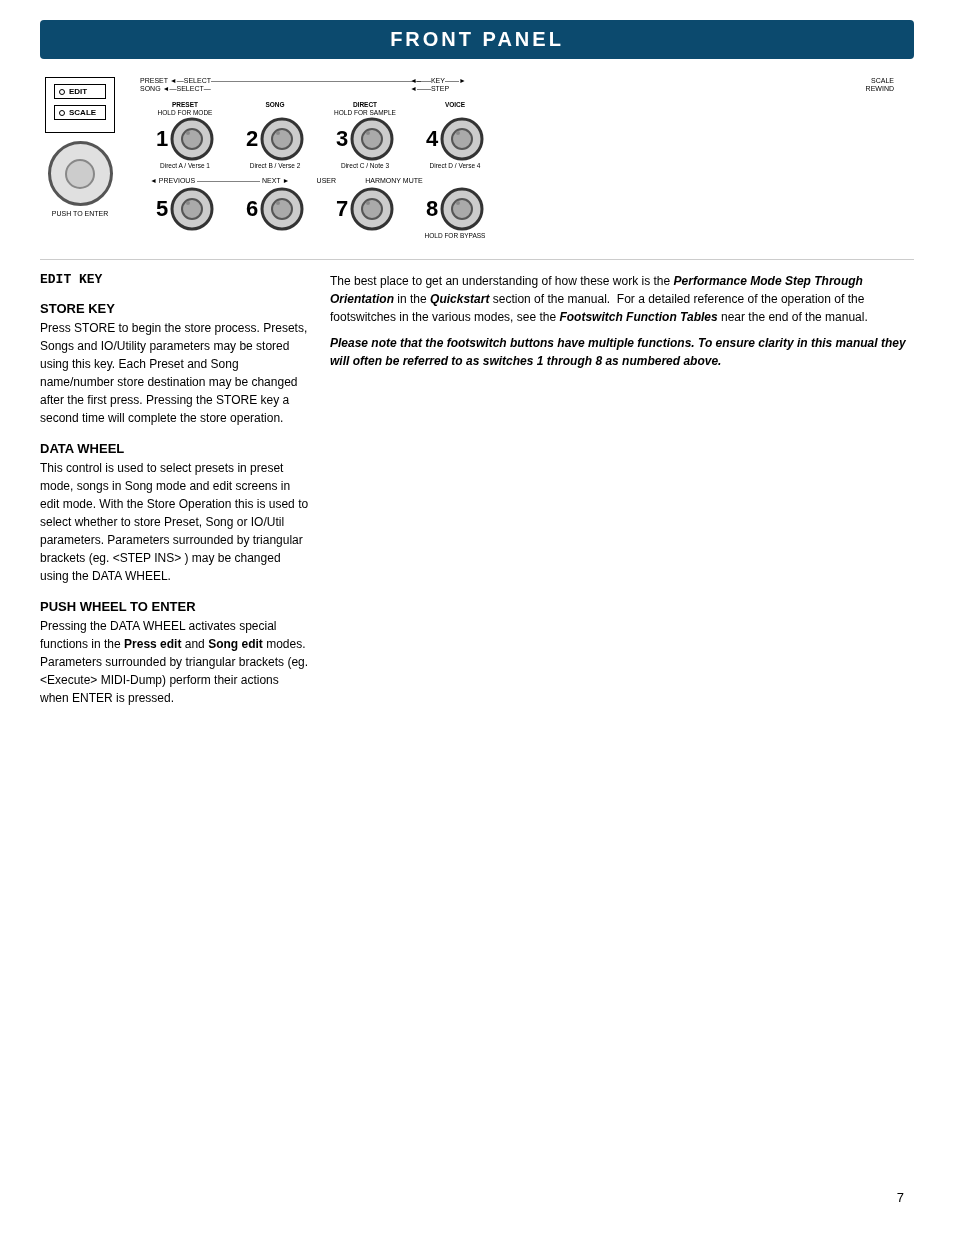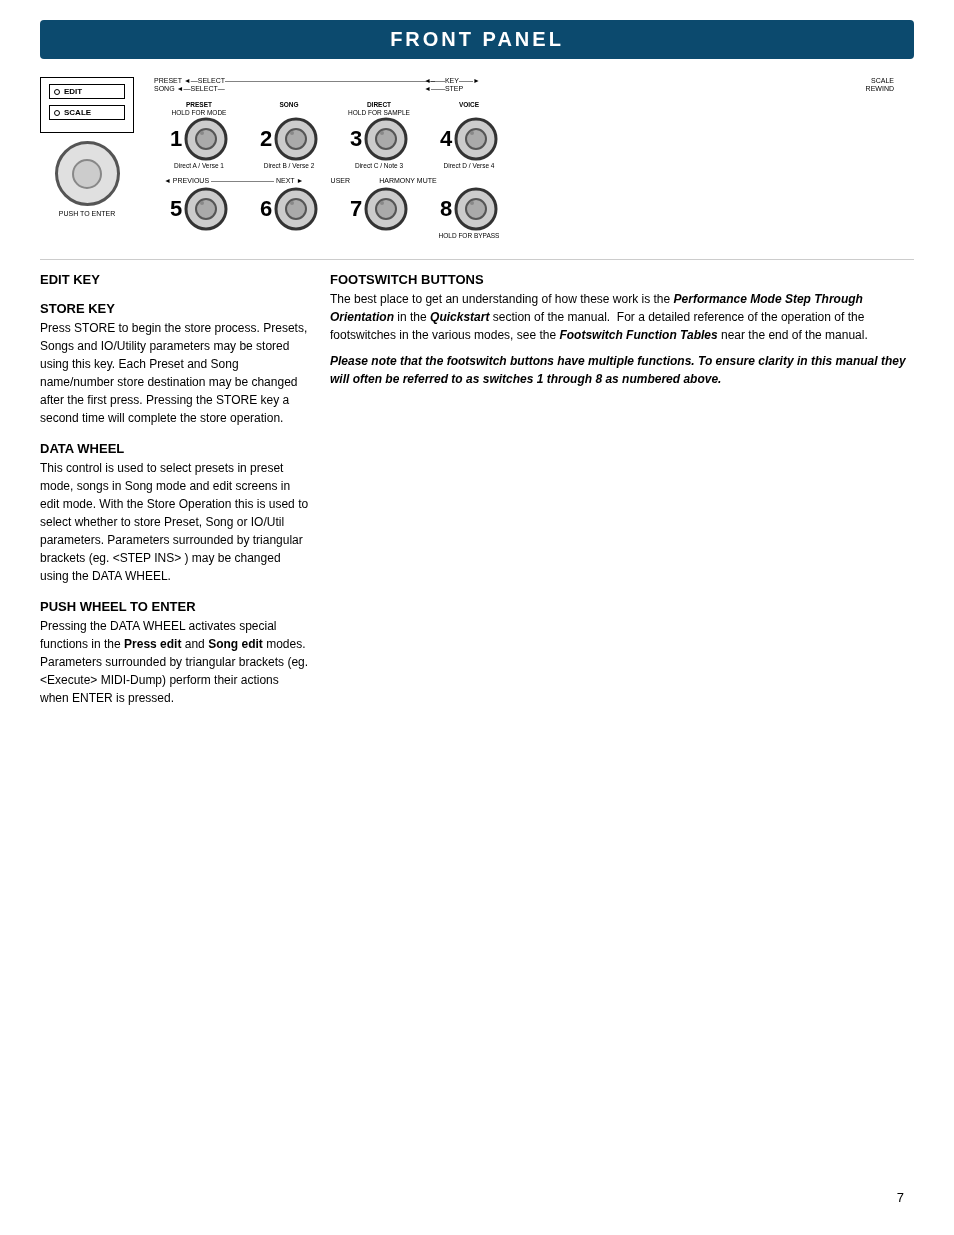--- a/index.html
+++ b/index.html
@@ -44,21 +44,21 @@
     .left-panel {
       display: flex;
       flex-direction: column;
       align-items: center;
       margin-right: 10px;
       min-width: 80px;
     }
 
     .panel-box {
       border: 1.5px solid #000;
-      width: 94px;
+      width: 70px;
       padding: 6px 8px;
       margin-bottom: 4px;
     }
 
     .panel-button {
       border: 1px solid #000;
       background: #fff;
       font-size: 8px;
       font-weight: bold;
       padding: 2px 4px;
@@ -127,20 +127,21 @@
 
     .section-heading {
       font-weight: bold;
       font-size: 13px;
       margin-bottom: 3px;
       margin-top: 14px;
     }
 
     .section-heading:first-child {
       margin-top: 0;
+      font-family: Liberation Mono, monospace;
     }
 
     .section-body {
       font-size: 12px;
       line-height: 1.5;
       margin-bottom: 8px;
     }
 
     .section-body em {
       font-style: italic;
@@ -388,21 +389,20 @@
 
       <div class="section-heading">PUSH WHEEL TO ENTER</div>
       <div class="section-body">
         Pressing the DATA WHEEL activates special functions in the <strong>Press edit</strong> and <strong>Song edit</strong> modes.&nbsp; Parameters surrounded by triangular brackets (eg. &lt;Execute&gt; MIDI-Dump) perform their actions when ENTER is pressed.
       </div>
 
     </div>
 
     <div class="right-col">
 
-      <div class="section-heading">FOOTSWITCH BUTTONS</div>
 
       <div class="section-body">
         The best place to get an understanding of how these work is the <em>Performance Mode Step Through Orientation</em> in the <em>Quickstart</em> section of the manual.&nbsp; For a detailed reference of the operation of the footswitches in the various modes, see the <em>Footswitch Function Tables</em> near the end of the manual.
       </div>
 
       <div class="note-italic">Please note that the footswitch buttons have multiple functions. To ensure clarity in this manual they will often be referred to as switches 1 through 8 as numbered above.</div>
 
     </div>
 
   </div>

